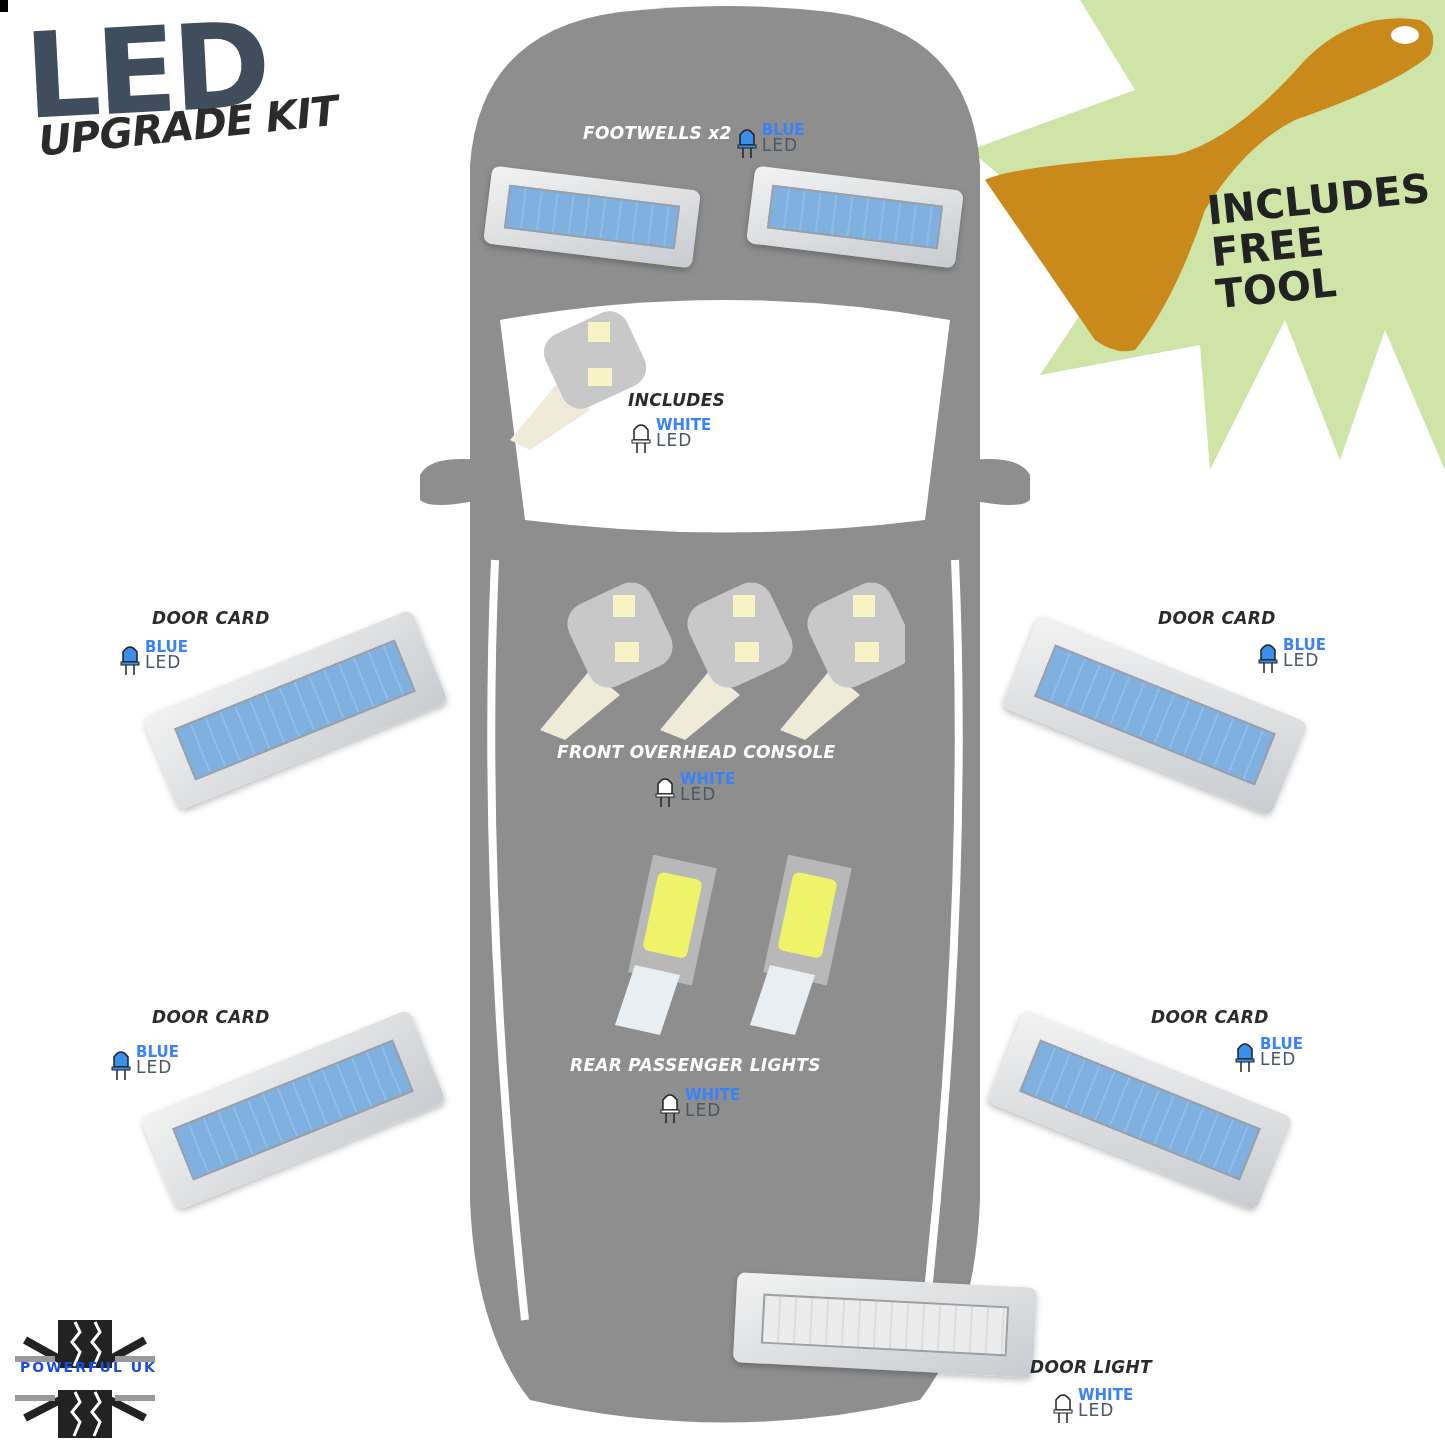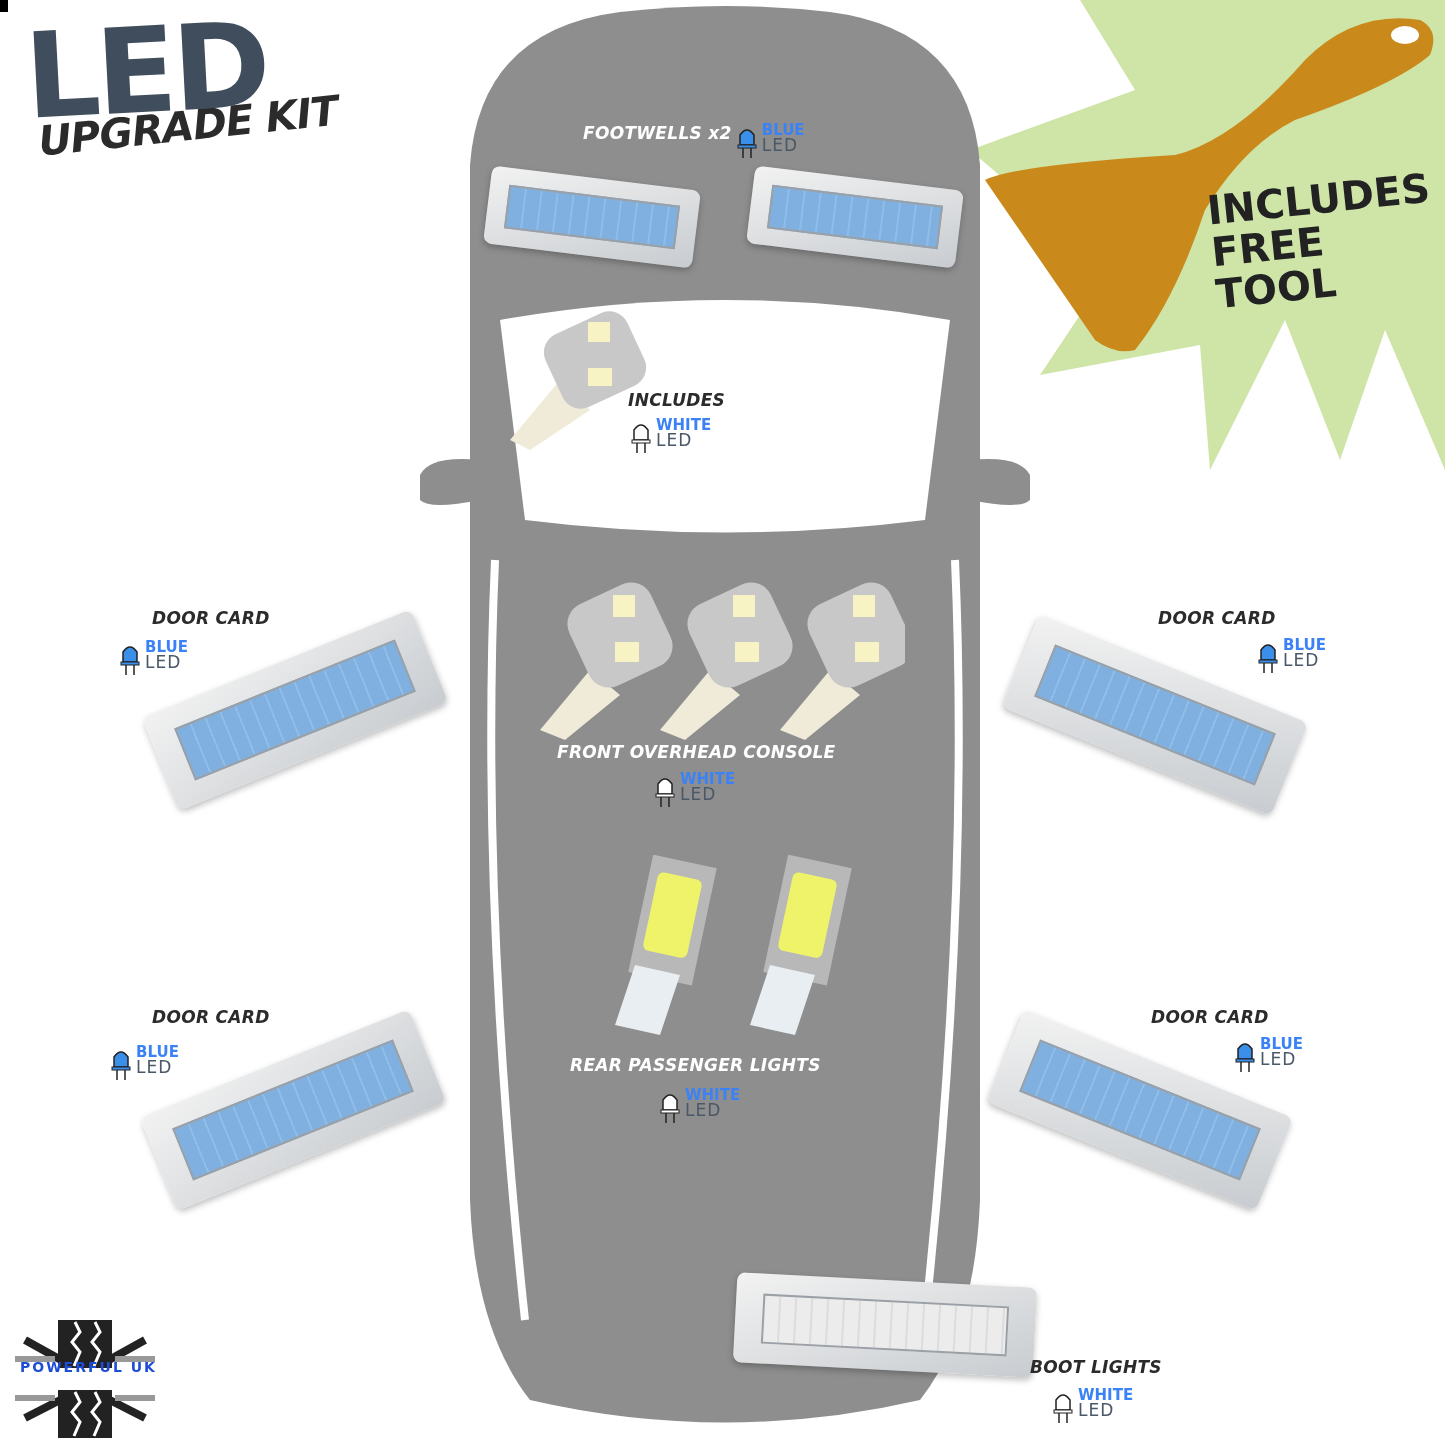--- a/index.html
+++ b/index.html
@@ -236,21 +236,21 @@
     </span>
 </div>
 <div class="lamp" style="left:995px;top:1060px;width:290px;height:100px;transform:rotate(22deg);">
     <div class="lens"></div>
   </div>
 
 <div class="lamp white" style="left:735px;top:1280px;width:300px;height:90px;transform:rotate(3deg);">
     <div class="lens"></div>
   </div>
 <div class="abs" style="left:1030px;top:1357px;">
-  <div class="label dark">BOOT LIGHTS</div>
+  <div class="label dark">DOOR LIGHT</div>
 </div>
 <div class="abs badge" style="left:1050px;top:1388px;">
   <svg width="26" height="36" viewBox="0 0 26 36">
       <path d="M6,22 L6,12 Q13,2 20,12 L20,22 Z" fill="#fff" stroke="#222" stroke-width="1.5"></path>
       <rect x="4" y="22" width="18" height="3" fill="#fff" stroke="#222"></rect>
       <line x1="9" y1="25" x2="9" y2="35" stroke="#222" stroke-width="1.5"></line>
       <line x1="17" y1="25" x2="17" y2="35" stroke="#222" stroke-width="1.5"></line>
     </svg>
   <span class="txt">
       <span class="t1">WHITE</span>

